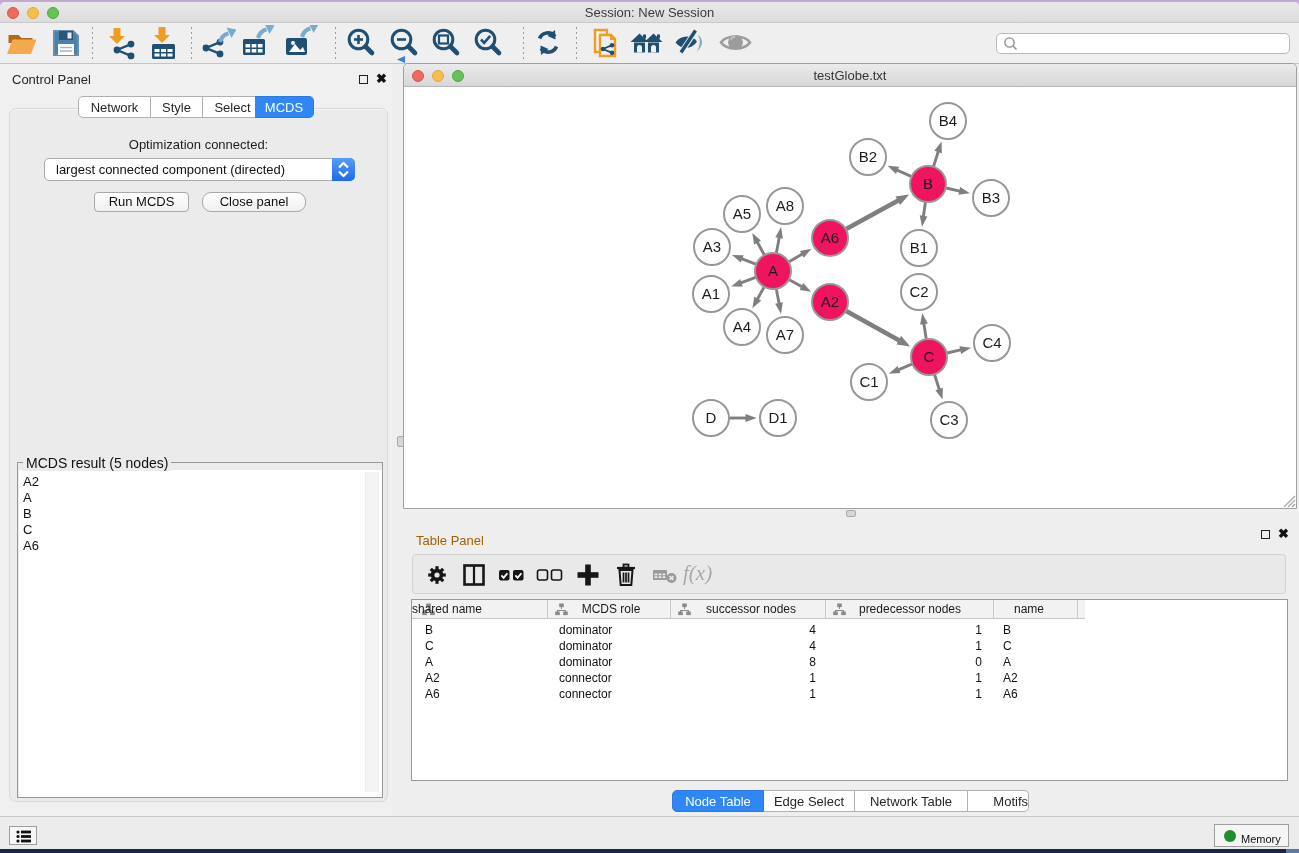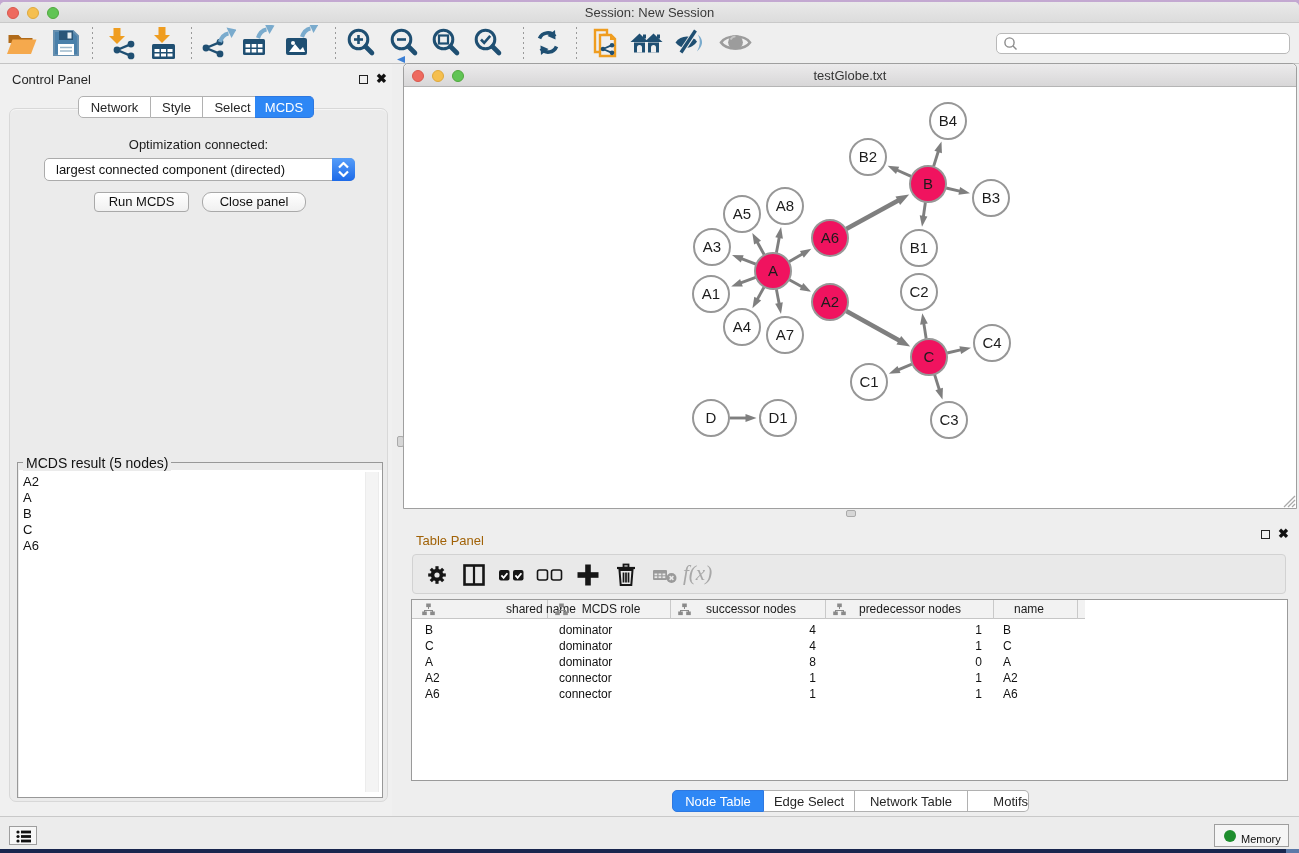--- a/index.html
+++ b/index.html
@@ -389,21 +389,21 @@
       <div id="thead">
           <div class="hcell" style="left:0px;width:136px">
             <svg width="13" height="13" viewBox="0 0 13 13" style="position:absolute;top:3px;left:10px">
               <g fill="#8a8a8a">
                 <rect x="4.2" y="0.5" width="4.6" height="3.6"></rect>
                 <rect x="0.2" y="8.5" width="4.6" height="3.6"></rect>
                 <rect x="8.2" y="8.5" width="4.6" height="3.6"></rect>
                 <path d="M6 3 h1 v3 h-1 z M2 7 h9 v1 h-9 z M2 7 h1 v2 h-1 z M10 7 h1 v2 h-1 z"></path>
               </g>
             </svg>
-            <span style="position:absolute;left:0;width:164px;text-align:right;top:0">shared name</span>
+            <span style="position:absolute;left:0;width:164px;text-align:left;top:0">shared name</span>
           </div>
           <div class="hcell" style="left:136px;width:123px">
             <svg width="13" height="13" viewBox="0 0 13 13" style="position:absolute;top:3px;left:7px">
               <g fill="#8a8a8a">
                 <rect x="4.2" y="0.5" width="4.6" height="3.6"></rect>
                 <rect x="0.2" y="8.5" width="4.6" height="3.6"></rect>
                 <rect x="8.2" y="8.5" width="4.6" height="3.6"></rect>
                 <path d="M6 3 h1 v3 h-1 z M2 7 h9 v1 h-9 z M2 7 h1 v2 h-1 z M10 7 h1 v2 h-1 z"></path>
               </g>
             </svg>

